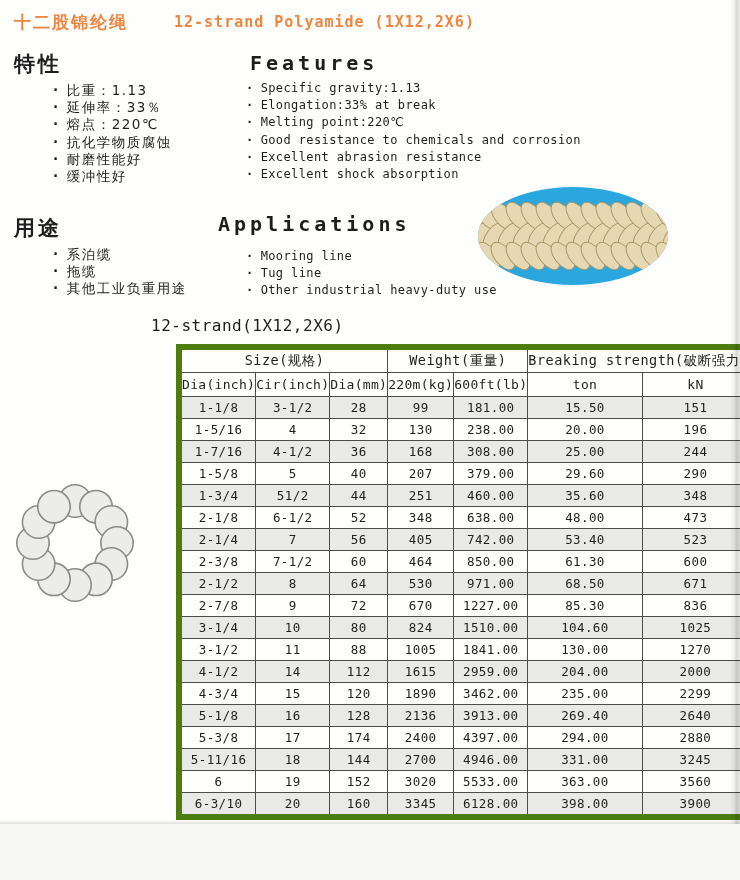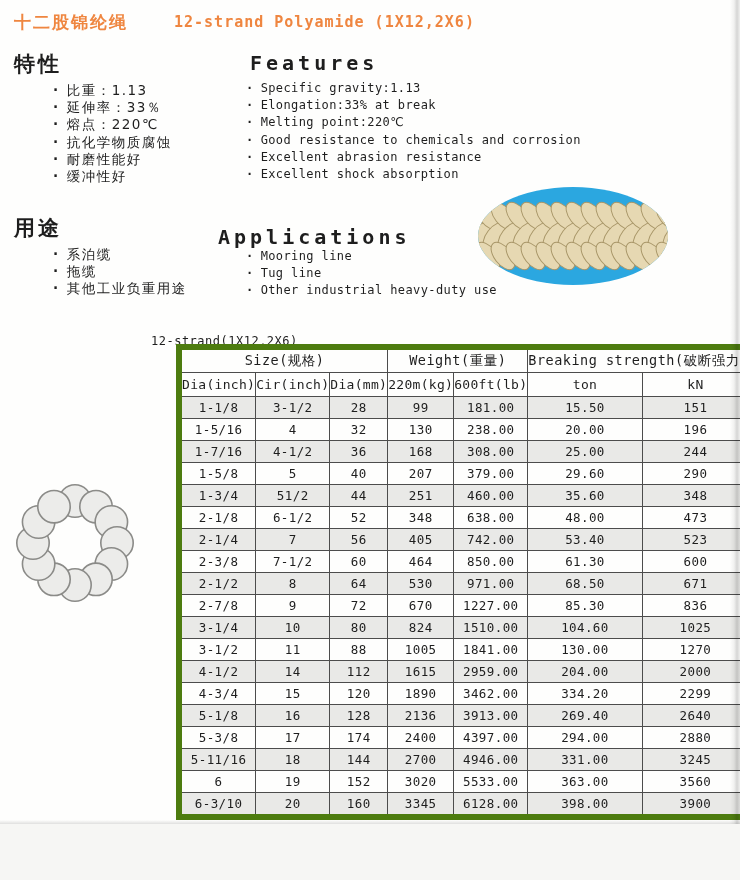--- a/index.html
+++ b/index.html
@@ -19,21 +19,21 @@
   .h-en{position:absolute;font-size:20px;font-weight:bold;letter-spacing:4px;
     font-family:"DejaVu Sans Mono","DejaVu Sans",sans-serif;}
 
   ul.blist{list-style:none;margin:0;padding:0;position:absolute;}
   ul.blist li{display:flex;align-items:baseline;}
   ul.blist .dot{margin-right:7px;font-weight:bold;}
   ul.cn li{font-size:13.5px;line-height:17.2px;letter-spacing:1.5px;}
   ul.en li{font-size:12px;line-height:17.2px;letter-spacing:0.4px;
     font-family:"DejaVu Sans Mono","DejaVu Sans",sans-serif;}
 
-  .caption{position:absolute;left:151px;top:334px;font-size:12px;letter-spacing:0.5px;
+  .caption{position:absolute;left:151px;top:316px;font-size:16px;letter-spacing:0.5px;
     font-family:"DejaVu Sans Mono","DejaVu Sans",sans-serif;}
 
   table.spec{position:absolute;left:143px;top:344px;border-collapse:collapse;
     border:6px solid #4d7c0f;table-layout:fixed;
     font-family:"DejaVu Sans Mono","DejaVu Sans",sans-serif;margin-left:33px;}
   table.spec th,table.spec td{border:1px solid #4c4c4c;text-align:center;padding:0;overflow:hidden;white-space:nowrap;}
   table.spec thead tr.group-row th{height:22px;font-size:13.5px;font-weight:normal;letter-spacing:0.5px;}
   table.spec thead tr.col-row th{height:23px;font-size:13px;font-weight:normal;letter-spacing:0.3px;border-radius:9px;}
   table.spec tbody td{height:21px;font-size:12.5px;letter-spacing:0.4px;}
   table.spec tbody tr:nth-child(odd){background:#e9e9e7;}
@@ -100,21 +100,21 @@
         <span class="dot">·</span>
         <span>Excellent abrasion resistance</span>
       </li>
       <li>
         <span class="dot">·</span>
         <span>Excellent shock absorption</span>
       </li>
     </ul>
 
   <div class="h-cn" style="left:14px;top:214px;">用途</div>
-  <div class="h-en" style="left:218px;top:225px;">Applications</div>
+  <div class="h-en" style="left:218px;top:212px;">Applications</div>
   <ul class="blist cn" style="left:53px;top:246px;">
       <li>
         <span class="dot">·</span>
         <span>系泊缆</span>
       </li>
       <li>
         <span class="dot">·</span>
         <span>拖缆</span>
       </li>
       <li>
@@ -350,21 +350,21 @@
           <td>2959.00</td>
           <td>204.00</td>
           <td>2000</td>
         </tr>
         <tr>
           <td>4-3/4</td>
           <td>15</td>
           <td>120</td>
           <td>1890</td>
           <td>3462.00</td>
-          <td>334.20</td>
+          <td>235.00</td>
           <td>2299</td>
         </tr>
         <tr>
           <td>5-1/8</td>
           <td>16</td>
           <td>128</td>
           <td>2136</td>
           <td>3913.00</td>
           <td>269.40</td>
           <td>2640</td>

